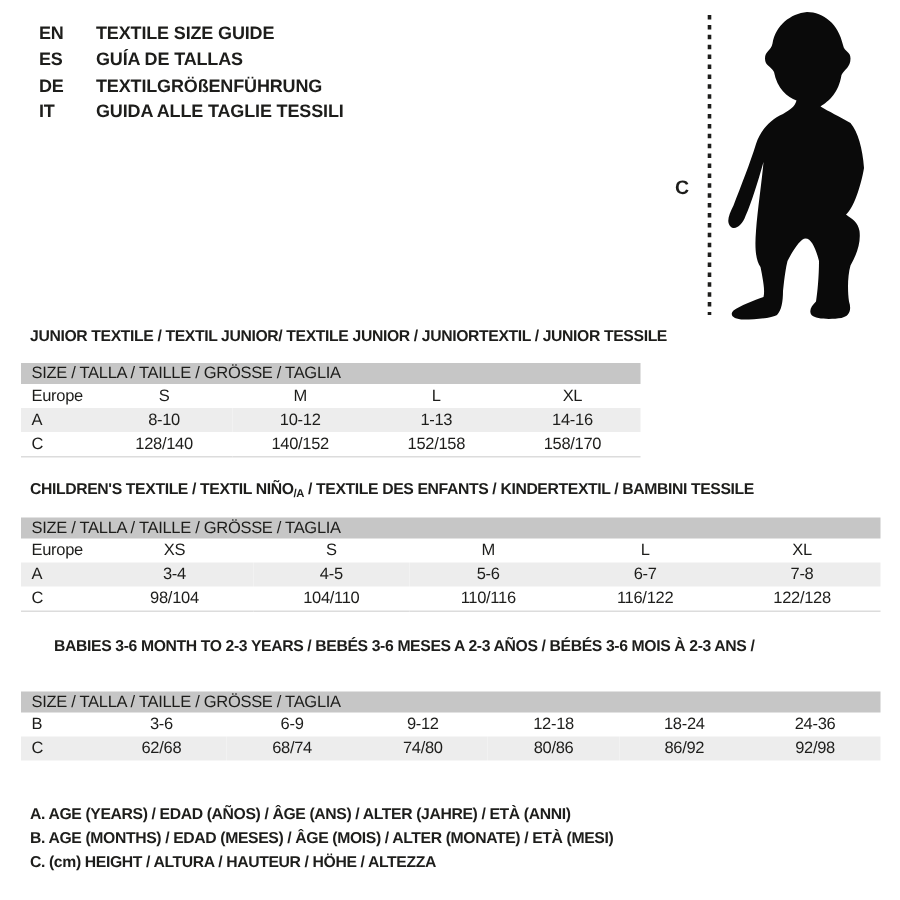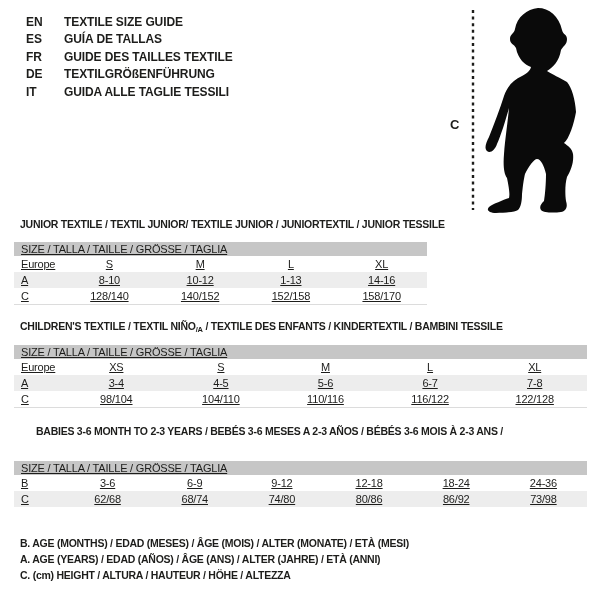--- a/index.html
+++ b/index.html
@@ -17,21 +17,21 @@
   
   .figure-svg{position:absolute;left:440px;top:6px;}
   
   .sec-title{position:absolute;font-weight:700;font-size:10.5px;
              letter-spacing:-0.25px;white-space:nowrap;}
   .sec-title .subscript{font-size:7.5px;vertical-align:-2px;}
   
   .size-table{position:absolute;border-collapse:collapse;table-layout:fixed;
               font-size:11px;letter-spacing:-0.2px;}
   .size-table td{padding:0;margin:0;text-align:center;vertical-align:middle;
-                 height:16px;line-height:16px;white-space:nowrap;text-decoration:underline;}
+                 height:16px;line-height:16px;white-space:nowrap;}
   .size-table tr.hdr td{background:#c6c6c6;text-align:left;padding-left:7px;
                         height:14px;line-height:14px;}
   .size-table td.lbl{text-align:left;padding-left:7px;}
   .size-table tr.alt td{background:#ededed;}
   .edge{border-bottom:1px solid #dcdcdc;}
   .col-label{width:50px;}
   
   .babies-title div{line-height:15.5px;padding-left:16px;}
   
   .notes{position:absolute;left:20px;top:535px;font-weight:700;font-size:10.5px;
@@ -41,24 +41,20 @@
 <body>
 
 <div class="langs">
   <div class="lang-row">
     <span class="lang-code">EN</span>
     <span class="lang-title">TEXTILE SIZE GUIDE</span>
   </div>
   <div class="lang-row">
     <span class="lang-code">ES</span>
     <span class="lang-title">GUÍA DE TALLAS</span>
-  </div>
-  <div class="lang-row">
-    <span class="lang-code">FR</span>
-    <span class="lang-title">GUIDE DES TAILLES TEXTILE</span>
   </div>
   <div class="lang-row">
     <span class="lang-code">DE</span>
     <span class="lang-title">TEXTILGRÖßENFÜHRUNG</span>
   </div>
   <div class="lang-row">
     <span class="lang-code">IT</span>
     <span class="lang-title">GUIDA ALLE TAGLIE TESSILI</span>
   </div>
 </div>
@@ -215,22 +211,22 @@
     <td>18-24</td>
     <td>24-36</td>
   </tr>
   <tr class="alt">
     <td class="lbl">C</td>
     <td>62/68</td>
     <td>68/74</td>
     <td>74/80</td>
     <td>80/86</td>
     <td>86/92</td>
-    <td>73/98</td>
+    <td>92/98</td>
   </tr>
 </tbody>
   </table>
 
 <div class="notes">
+  <div>A. AGE (YEARS) / EDAD (AÑOS) / ÂGE (ANS) / ALTER (JAHRE) / ETÀ (ANNI)</div>
   <div>B. AGE (MONTHS) / EDAD (MESES) / ÂGE (MOIS) / ALTER (MONATE) / ETÀ (MESI)</div>
-  <div>A. AGE (YEARS) / EDAD (AÑOS) / ÂGE (ANS) / ALTER (JAHRE) / ETÀ (ANNI)</div>
   <div>C. (cm) HEIGHT / ALTURA / HAUTEUR / HÖHE / ALTEZZA</div>
 </div>
 
 </body></html>

